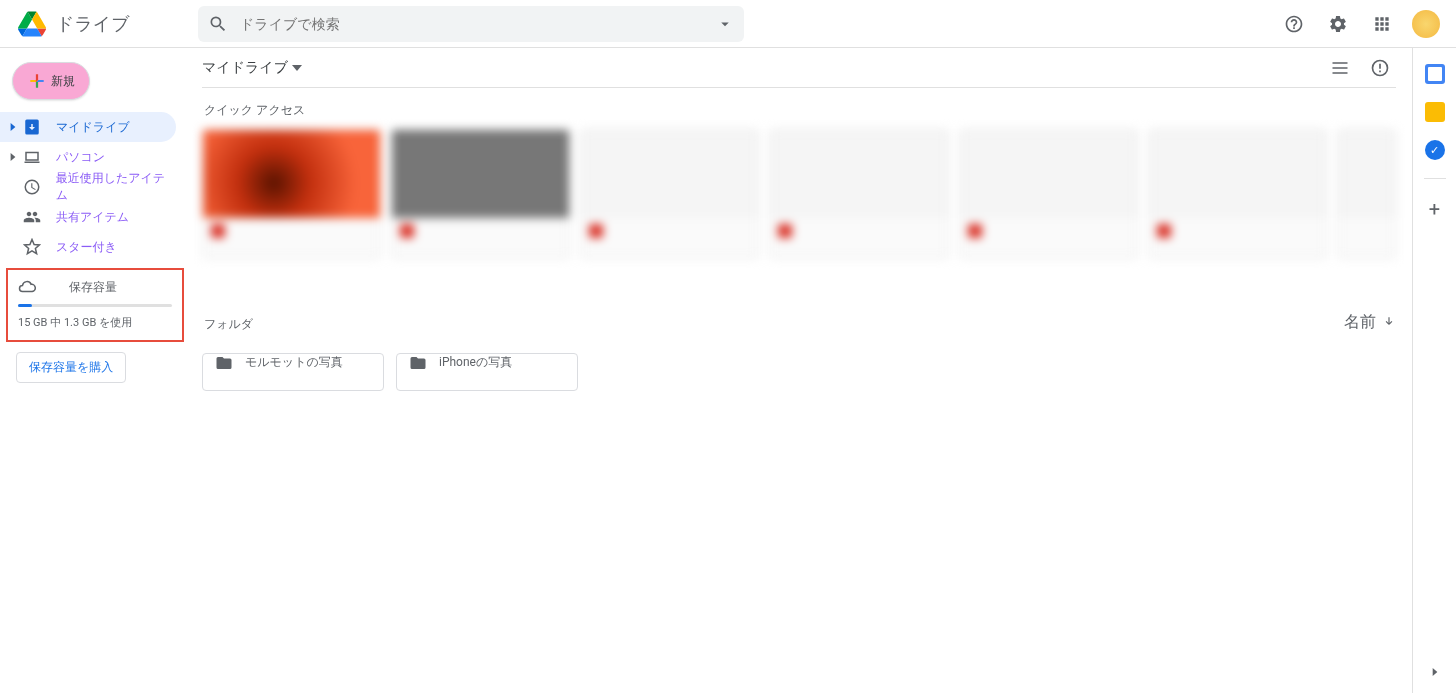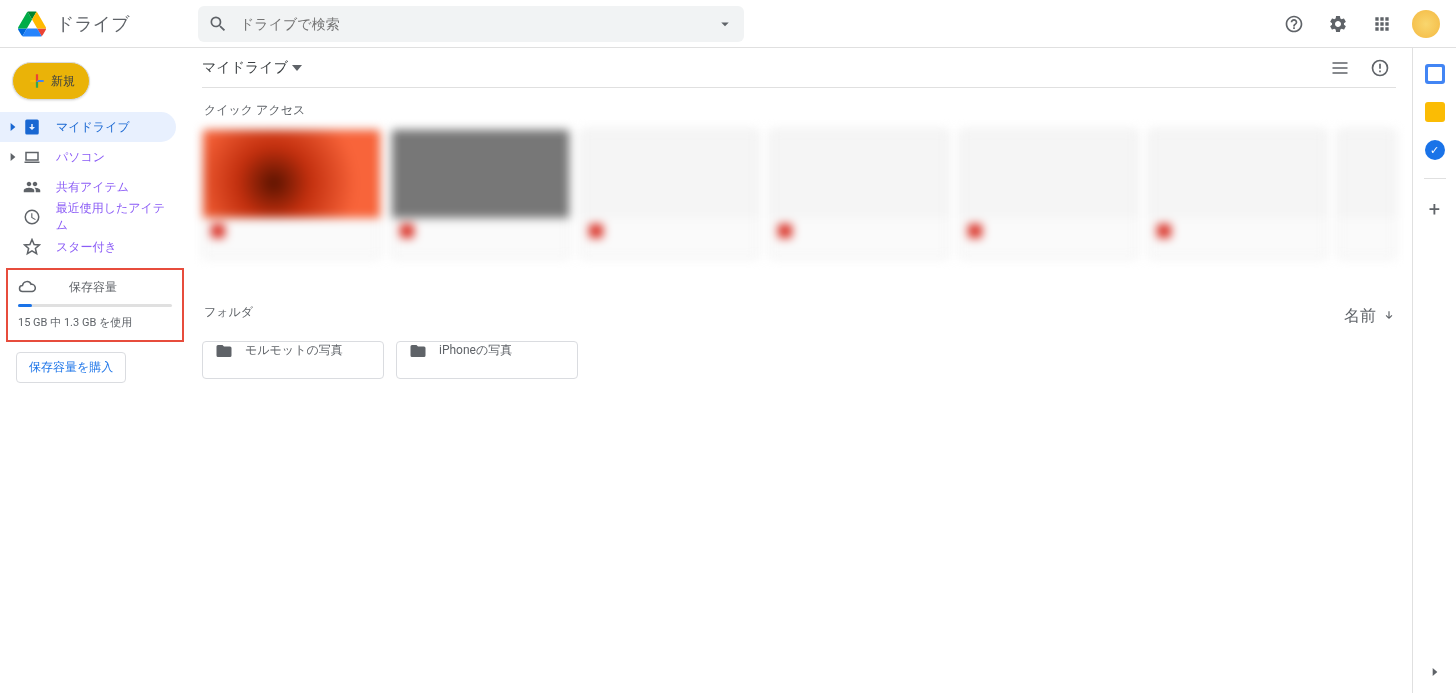--- a/index.html
+++ b/index.html
@@ -16,21 +16,21 @@
 .search-dropdown { width: 18px; height: 18px; fill: #5f6368; cursor: pointer; }
 .header-spacer { flex: 1; }
 .header-icons { display: flex; align-items: center; gap: 4px; padding-right: 8px; }
 .icon-btn { width: 40px; height: 40px; border-radius: 50%; display: flex; align-items: center; justify-content: center; cursor: pointer; }
 .icon-btn svg { width: 20px; height: 20px; fill: #5f6368; }
 .avatar { width: 28px; height: 28px; border-radius: 50%; background: radial-gradient(circle, #f9d66e, #f4b942); margin-left: 6px; cursor: pointer; }
 
 
 .body-row { display: flex; height: calc(100% - 48px); }
 .sidebar { width: 190px; padding-top: 10px; display: flex; flex-direction: column; }
-.new-btn { margin: 4px 0 12px 12px; width: 78px; height: 38px; border: 1px solid #dadce0; border-radius: 20px; box-shadow: 0 1px 2px rgba(0,0,0,0.1); display: flex; align-items: center; justify-content: center; gap: 4px; cursor: pointer; background: #eab308; }
+.new-btn { margin: 4px 0 12px 12px; width: 78px; height: 38px; border: 1px solid #dadce0; border-radius: 20px; box-shadow: 0 1px 2px rgba(0,0,0,0.1); display: flex; align-items: center; justify-content: center; gap: 4px; cursor: pointer; background: #f9a8d4; }
 .plus-icon { width: 20px; height: 20px; }
 .new-btn-label { font-size: 12px; color: #3c4043; }
 
 .nav-item { display: flex; align-items: center; height: 30px; padding-left: 8px; cursor: pointer; border-radius: 0 15px 15px 0; margin-right: 14px; font-size: 12px; color: #8b5cf6; }
 .nav-item.active { background: #e8f0fe; color: #1967d2; }
 .nav-item.active svg { fill: #1967d2; }
 .nav-arrow { width: 10px; display: flex; justify-content: center; }
 .nav-arrow svg { width: 8px; height: 8px; fill: #5f6368; }
 .nav-item.active .nav-arrow svg { fill: #1967d2; }
 .nav-icon-wrap { width: 24px; display: flex; justify-content: center; margin: 0 12px 0 2px; }
@@ -163,32 +163,32 @@
           <svg viewBox="0 0 24 24">
             <path d="M4 6h16v10H4z" fill="none" stroke="#5f6368" stroke-width="2"></path>
             <path d="M2 18h20v2H2z"></path>
           </svg>
         </span>
       <span>パソコン</span>
     </div>
     <div class="nav-item nav-noarrow">
       <span class="nav-icon-wrap">
           <svg viewBox="0 0 24 24">
+            <path d="M12 2a10 10 0 100 20 10 10 0 000-20zm0 18a8 8 0 110-16 8 8 0 010 16zm.5-13H11v6l5.25 3.15.75-1.23-4.5-2.67z"></path>
+          </svg>
+        </span>
+      <span>最近使用したアイテム</span>
+    </div>
+    <div class="nav-item nav-noarrow">
+      <span class="nav-icon-wrap">
+          <svg viewBox="0 0 24 24">
             <path d="M16 11c1.66 0 2.99-1.34 2.99-3S17.66 5 16 5s-3 1.34-3 3 1.34 3 3 3zm-8 0c1.66 0 2.99-1.34 2.99-3S9.66 5 8 5 5 6.34 5 8s1.34 3 3 3zm0 2c-2.33 0-7 1.17-7 3.5V19h14v-2.5c0-2.33-4.67-3.5-7-3.5zm8 0c-.29 0-.62.02-.97.05 1.16.84 1.97 1.97 1.97 3.45V19h6v-2.5c0-2.33-4.67-3.5-7-3.5z"></path>
           </svg>
         </span>
       <span>共有アイテム</span>
-    </div>
-    <div class="nav-item nav-noarrow">
-      <span class="nav-icon-wrap">
-          <svg viewBox="0 0 24 24">
-            <path d="M12 2a10 10 0 100 20 10 10 0 000-20zm0 18a8 8 0 110-16 8 8 0 010 16zm.5-13H11v6l5.25 3.15.75-1.23-4.5-2.67z"></path>
-          </svg>
-        </span>
-      <span>最近使用したアイテム</span>
     </div>
     <div class="nav-item nav-noarrow">
       <span class="nav-icon-wrap">
           <svg viewBox="0 0 24 24">
             <path d="M12 17.27L18.18 21l-1.64-7.03L22 9.24l-7.19-.61L12 2 9.19 8.63 2 9.24l5.46 4.73L5.82 21z" fill="none" stroke="#5f6368" stroke-width="2"></path>
           </svg>
         </span>
       <span>スター付き</span>
     </div>
 
@@ -267,21 +267,21 @@
             <div class="dot"></div>
           </div>
         </div>
       <div class="qcard q6" style="width:60px">
           <div class="thumb"></div>
           <div class="caption"></div>
         </div>
     </div>
 
     <div class="folders-header">
-      <div class="section-title" style="margin-top:3px">フォルダ</div>
+      <div class="section-title" style="margin-top:15px">フォルダ</div>
       <div class="sort-group">
         <span>名前</span>
         <svg width="14" height="14" viewBox="0 0 24 24" fill="#5f6368">
             <path d="M12 4v12m0 0l-5-5m5 5l5-5" stroke="#5f6368" stroke-width="2" fill="none"></path>
           </svg>
       </div>
     </div>
     <div class="folder-row">
       <div class="folder-chip">
         <svg viewBox="0 0 24 24">

